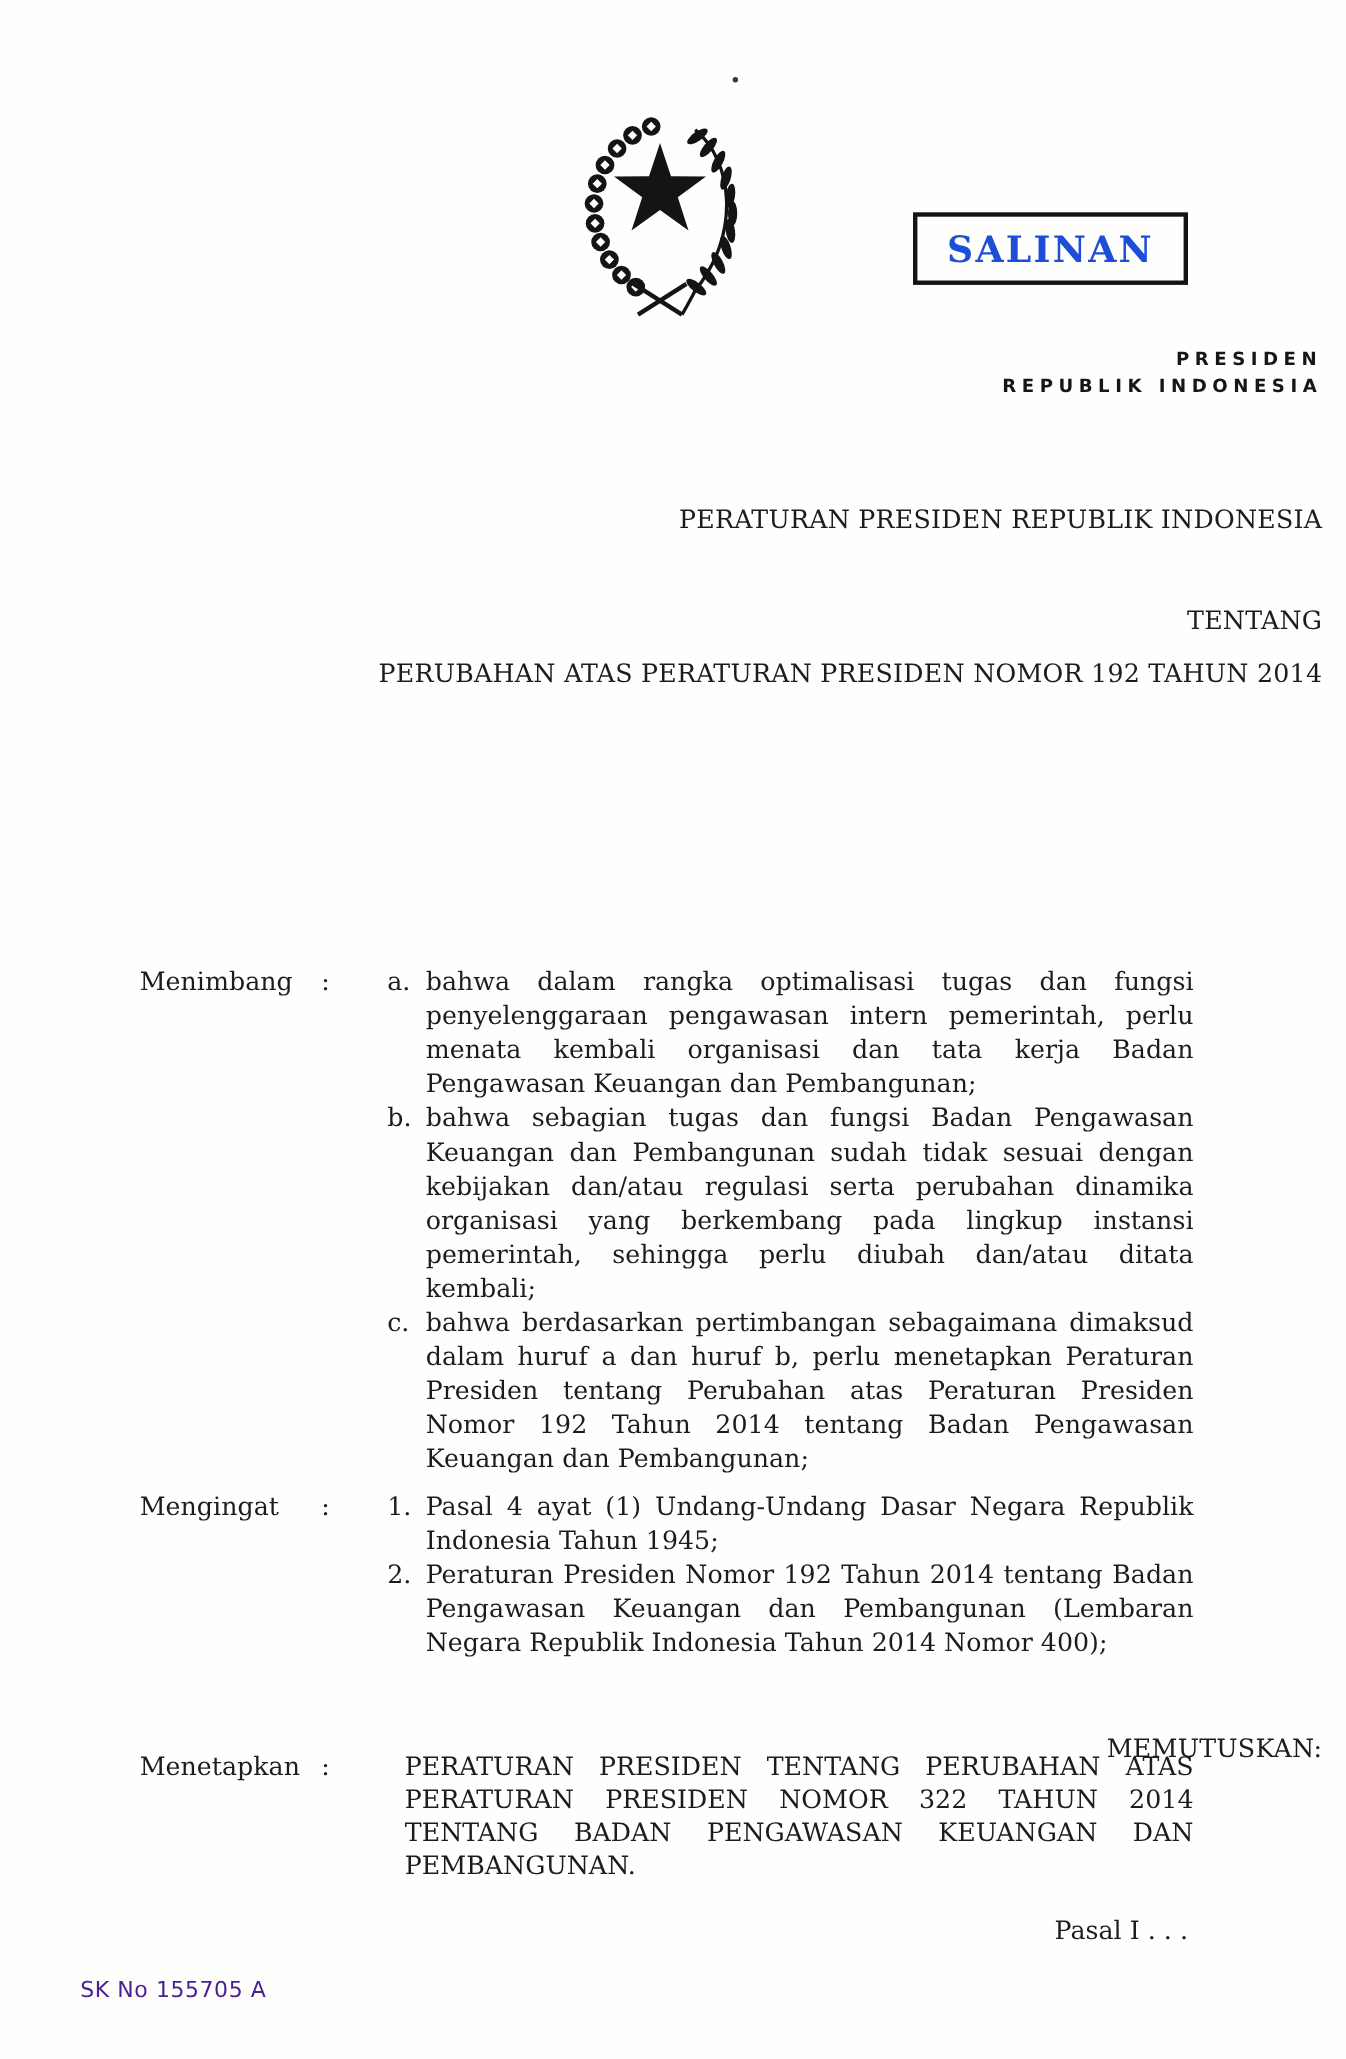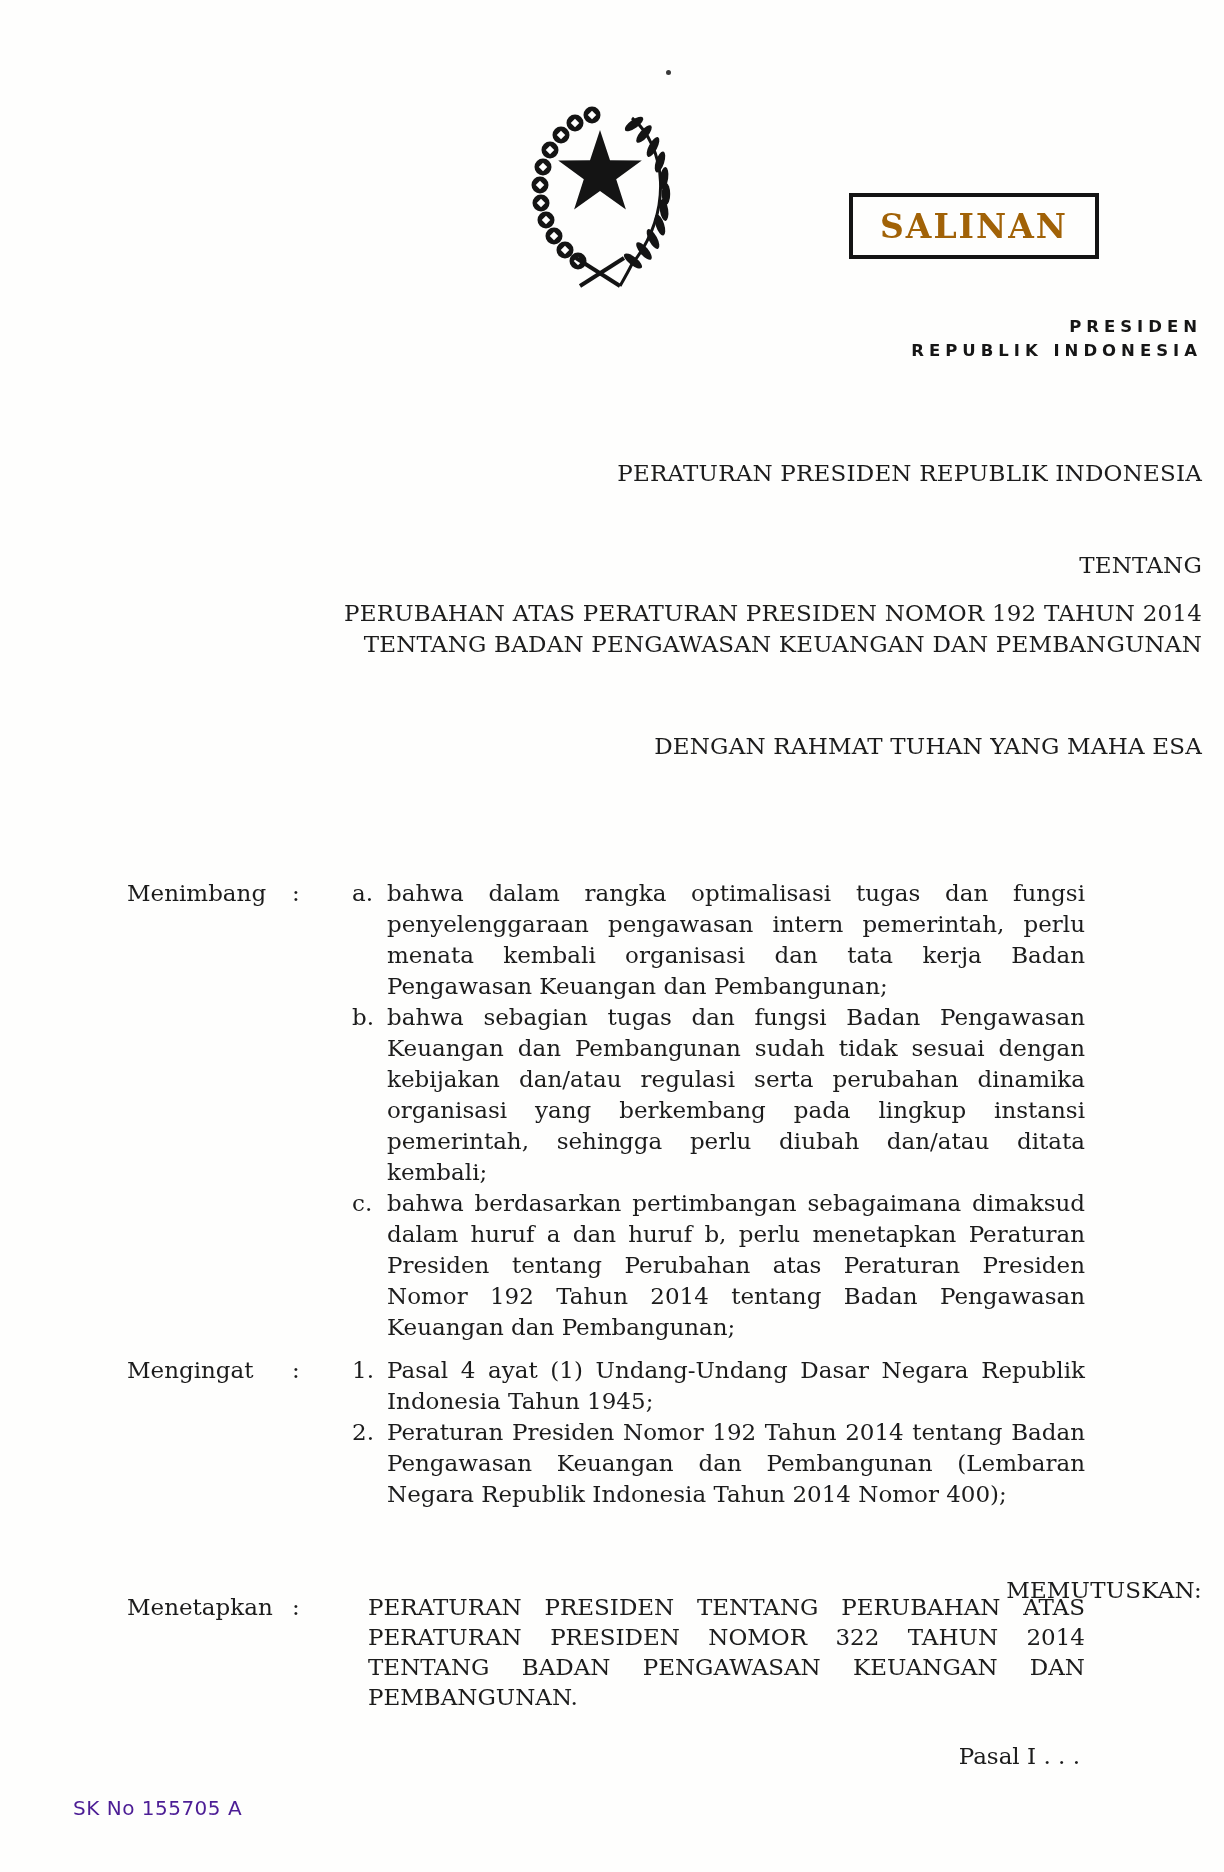--- a/index.html
+++ b/index.html
@@ -10,21 +10,21 @@
     font-family:"DejaVu Serif", serif;
     overflow:hidden;
   }
   .center-col { position:absolute; left:2px; width:1200px; text-align:right; }
   .heading { font-size:23px; letter-spacing:0.2px; }
   .speck { position:absolute; left:666px; top:70px; width:5px; height:5px; background:#3a3a3a; border-radius:50%; }
 
   .stamp {
     position:absolute; left:830px; top:193px; width:250px; height:66px;
     border:4px solid #141414; display:flex; align-items:center; justify-content:center;
-    font-weight:bold; font-size:33px; letter-spacing:2px; color:#a16207;margin-left:19px;
+    font-weight:bold; font-size:33px; letter-spacing:2px; color:#1d4ed8;
   }
   .letterhead-line {
     font-family:"DejaVu Sans", sans-serif; font-weight:bold;
     letter-spacing:5px; font-size:16.5px; color:#161616;
   }
   .emblem { position:absolute; left:520px; top:102px; }
 
   .section {
     position:absolute; left:127px; width:958px;
     font-size:23px; line-height:31px;
@@ -115,23 +115,21 @@
     <span>SALINAN</span>
   </div>
 
   <div class="center-col letterhead-line" style="top:317px;">PRESIDEN</div>
   <div class="center-col letterhead-line" style="top:341px;">REPUBLIK INDONESIA</div>
 
   <div class="center-col heading" style="top:460px;">PERATURAN PRESIDEN REPUBLIK INDONESIA</div>
   <div class="center-col heading" style="top:552px;">TENTANG</div>
   <div class="center-col heading" style="top:598px; line-height:31px;">
     <div>PERUBAHAN ATAS PERATURAN PRESIDEN NOMOR 192 TAHUN 2014</div>
-    <div>TENTANG BADAN PENGAWASAN KEUANGAN DAN PEMBANGUNAN</div>
   </div>
-  <div class="center-col heading" style="top:733px;">DENGAN RAHMAT TUHAN YANG MAHA ESA</div>
 
   <div class="section" style="top:878px;">
     <span class="sec-label">Menimbang</span>
     <span class="sec-colon">:</span>
     <div class="items">
       <div class="item">
         <span class="marker">a.</span>
         <span class="itext">bahwa dalam rangka optimalisasi tugas dan fungsi penyelenggaraan pengawasan intern pemerintah, perlu menata kembali organisasi dan tata kerja Badan Pengawasan Keuangan dan Pembangunan;</span>
       </div>
       <div class="item">

